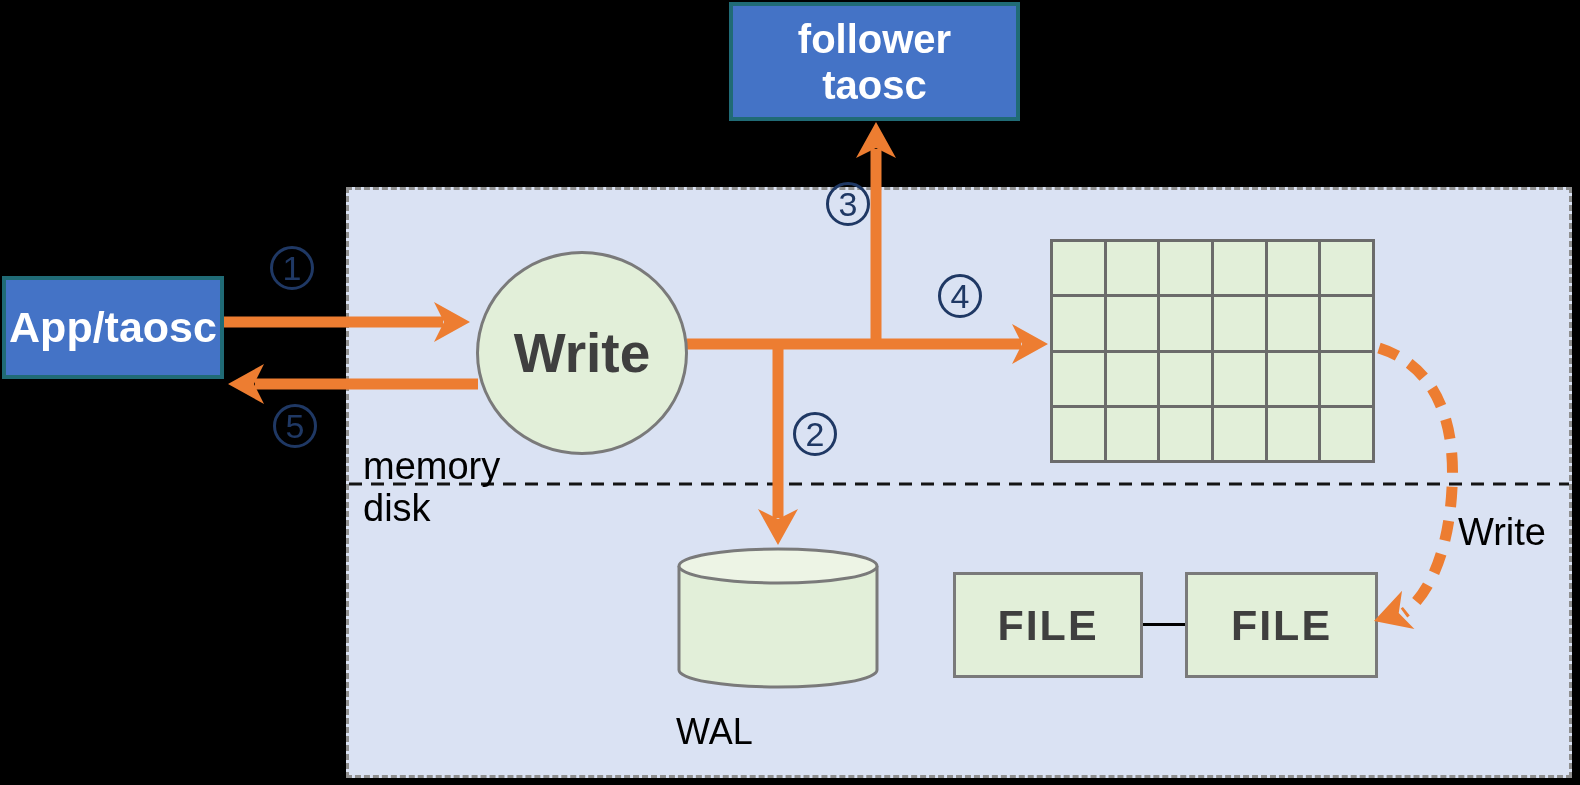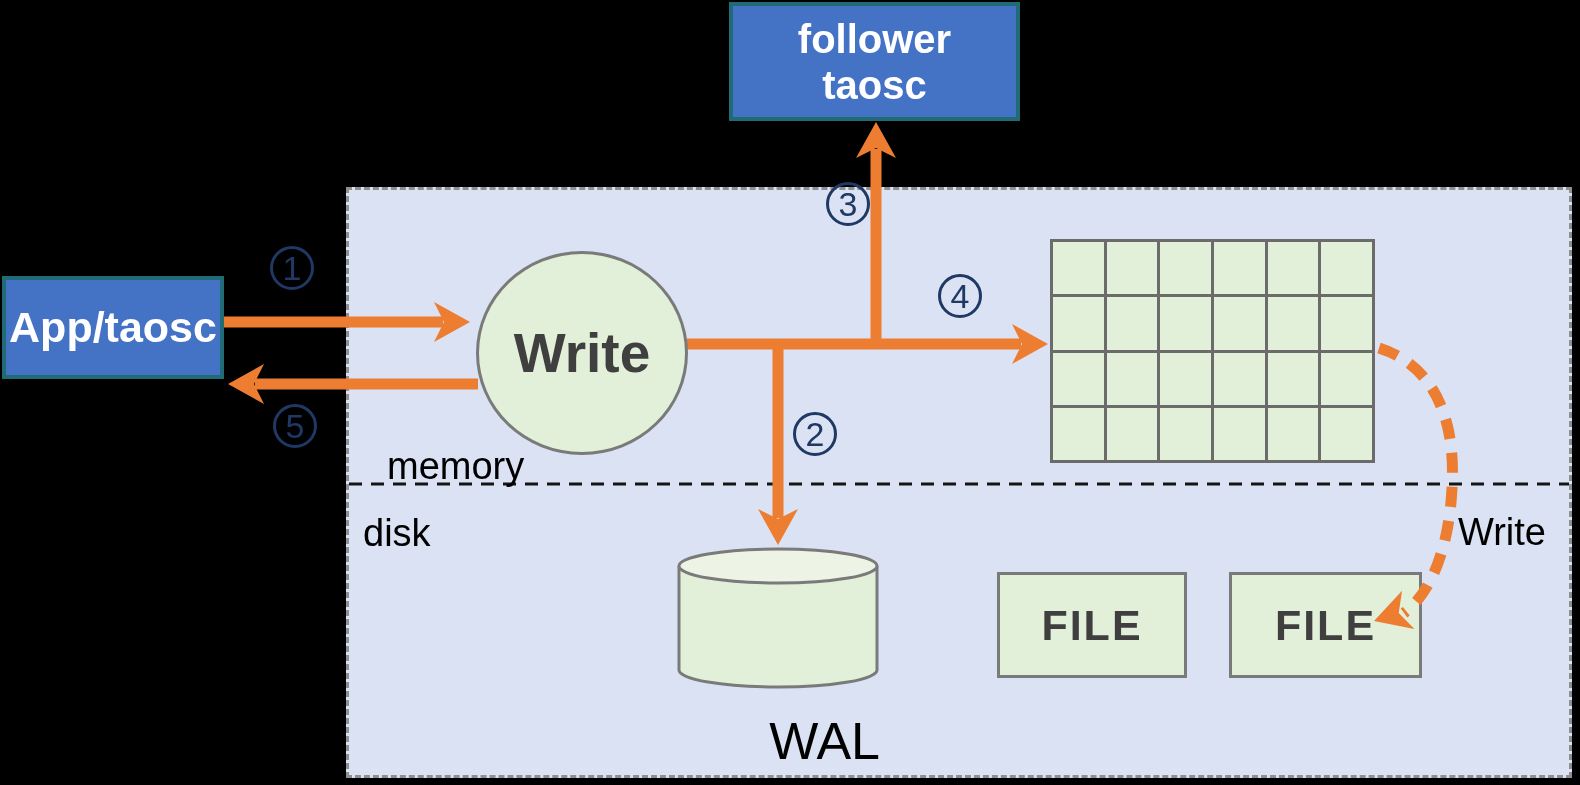--- a/index.html
+++ b/index.html
@@ -47,33 +47,33 @@
     left:1050px;top:239px;width:325px;height:224px;
     display:grid;grid-template-columns:repeat(6,1fr);grid-template-rows:repeat(4,1fr);
     background:var(--grid-line);border:3px solid var(--grid-line);gap:3px;
   }
   .mem-table .cell{background:var(--shape-green);}
 
   
   .file-box{
     background:var(--shape-green);border:3px solid var(--shape-border);
     display:flex;align-items:center;justify-content:center;
-    font-size:43px;font-weight:bold;color:var(--dark-text);letter-spacing:2px;margin-left:44px;
+    font-size:43px;font-weight:bold;color:var(--dark-text);letter-spacing:2px;
   }
   .file1{left:953px;top:572px;width:190px;height:106px;}
   .file2{left:1185px;top:572px;width:193px;height:106px;}
   .file-connector{left:1143px;top:623px;width:42px;height:3px;background:#000;}
 
   
   .plain-label{color:var(--black-text);font-size:38px;line-height:1.0;white-space:nowrap;}
-  .memory-label{left:363px;top:447px;margin-left:24px;}
-  .disk-label{left:363px;top:514px;}
+  .memory-label{left:363px;top:447px;}
+  .disk-label{left:363px;top:489px;}
   .leader-label{left:1337px;top:714px;}
   .flush-label{left:1458px;top:513px;}
-  .wal-label{left:676px;top:711px;width:204px;text-align:right;font-size:52px;color:var(--black-text);}
+  .wal-label{left:676px;top:711px;width:204px;text-align:left;font-size:36px;color:var(--black-text);}
 
   
   .step-badge{
     width:44px;height:44px;border-radius:50%;
     border:3px solid var(--step-navy);color:var(--step-navy);
     display:flex;align-items:center;justify-content:center;
     font-size:34px;line-height:1;background:transparent;
   }
   .step-1{left:270px;top:246px;}
   .step-5{left:273px;top:404px;}

